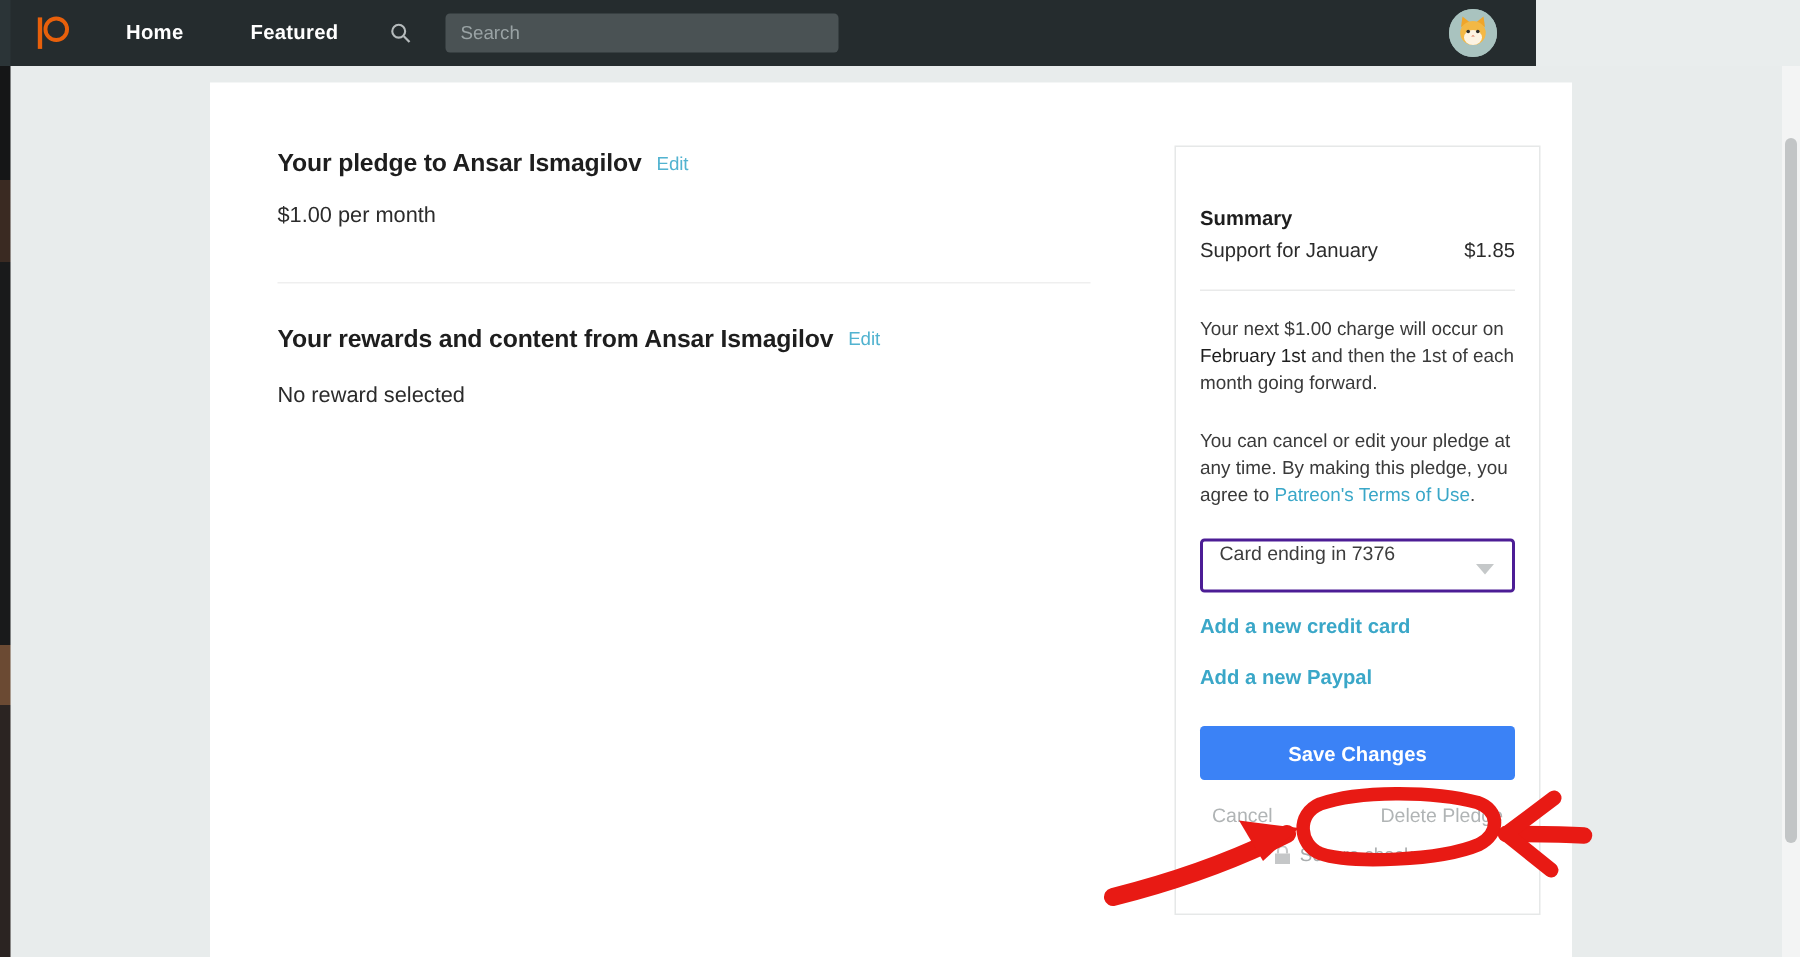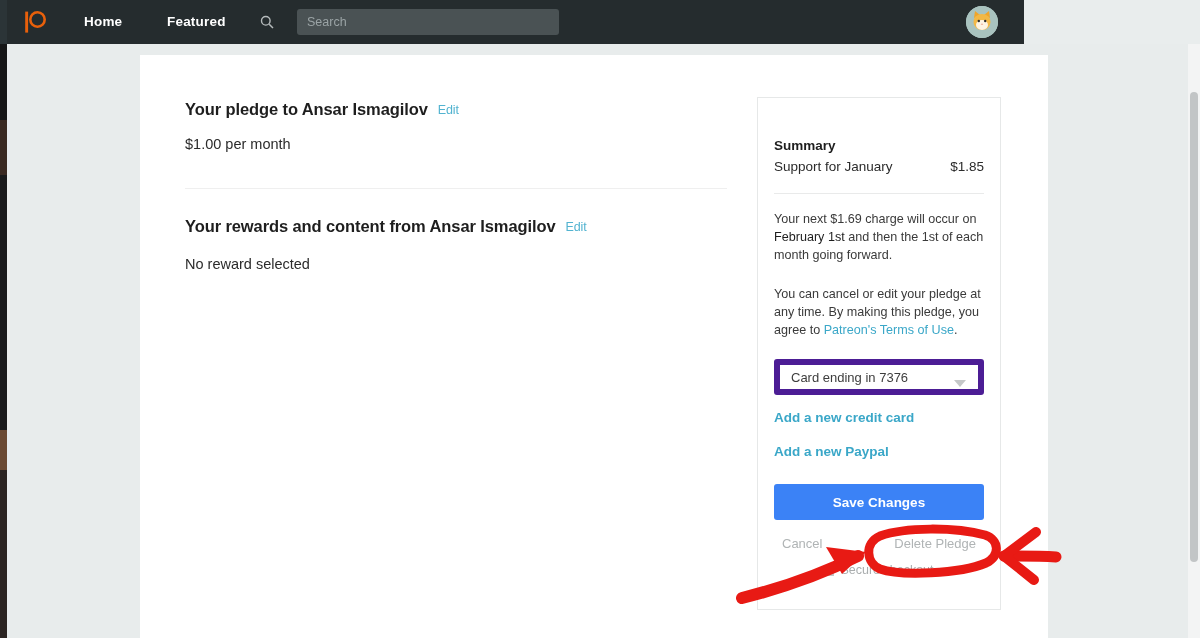--- a/index.html
+++ b/index.html
@@ -155,21 +155,21 @@
   .rewards-body {
     position: absolute;
     left: 45px; top: 201px;
     font-size: 14.5px;
     color: #2b2b2b;
   }
 
   
   .summary-panel {
     position: absolute;
-    left: 617px; top: 42px;
+    left: 643px; top: 42px;
     width: 244px;
     height: 513px;
     border: 1px solid #e6e8e8;
     background: #ffffff;
     box-sizing: border-box;
   }
   .summary-inner {
     padding: 0 16px;
   }
   .summary-head {
@@ -197,25 +197,25 @@
     color: #3a3a3a;
   }
   .summary-para.second { margin-top: 21px; }
   .summary-para b { font-weight: normal; color: #1e1e1e; }
   .tos-link { color: #3aa7c8; cursor: pointer; }
 
   .card-select {
     margin-top: 20px;
     position: relative;
     height: 36px;
-    border: 6px solid #4c1d95;
+    border: 2px solid #4c1d95;
     border-radius: 3px;
     background: #fff;
     display: flex;
-    align-items: center;
+    align-items: flex-start;
     padding: 0 11px;
     font-size: 13px;
     color: #3d3d3d;
     cursor: pointer;
     box-sizing: border-box;
   }
   .caret {
     position: absolute;
     right: 12px; top: 15px;
     width: 0; height: 0;
@@ -326,21 +326,21 @@
 
         <div class="summary-head">Summary</div>
 
         <div class="summary-row">
           <span>Support for January</span>
           <span>$1.85</span>
         </div>
 
         <div class="summary-sep"></div>
 
-        <div class="summary-para"><span>Your next $1.69 charge will occur on </span><b>February 1st</b><span> and then the 1st of each month going forward.</span></div>
+        <div class="summary-para"><span>Your next $1.00 charge will occur on </span><b>February 1st</b><span> and then the 1st of each month going forward.</span></div>
 
         <div class="summary-para second"><span>You can cancel or edit your pledge at any time. By making this pledge, you agree to </span><span class="tos-link">Patreon's Terms of Use</span><span>.</span></div>
 
         <div class="card-select">
           <span>Card ending in 7376</span>
           <span class="caret"></span>
         </div>
 
         <div class="pay-link">Add a new credit card</div>
         <div class="pay-link second">Add a new Paypal</div>

